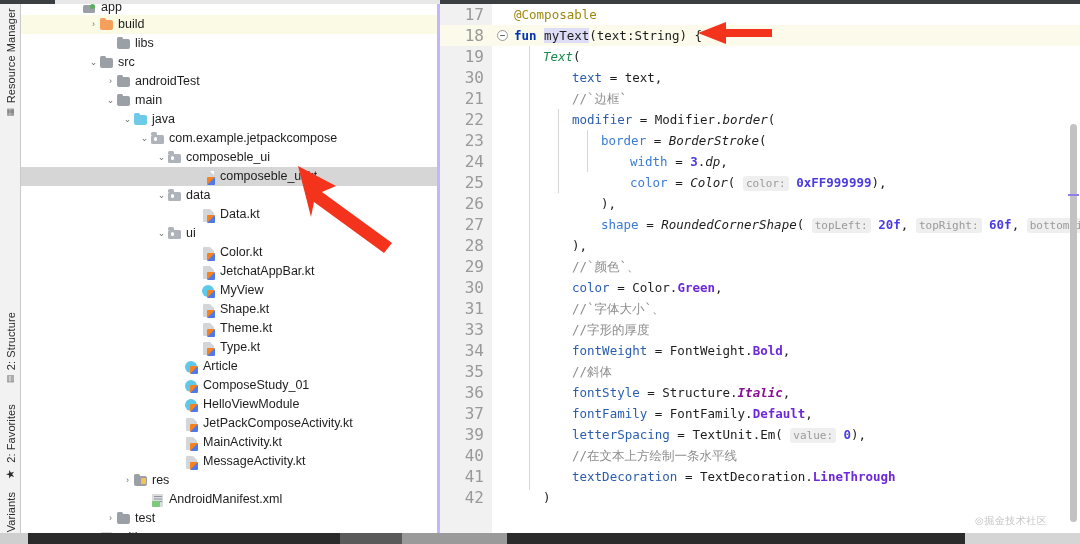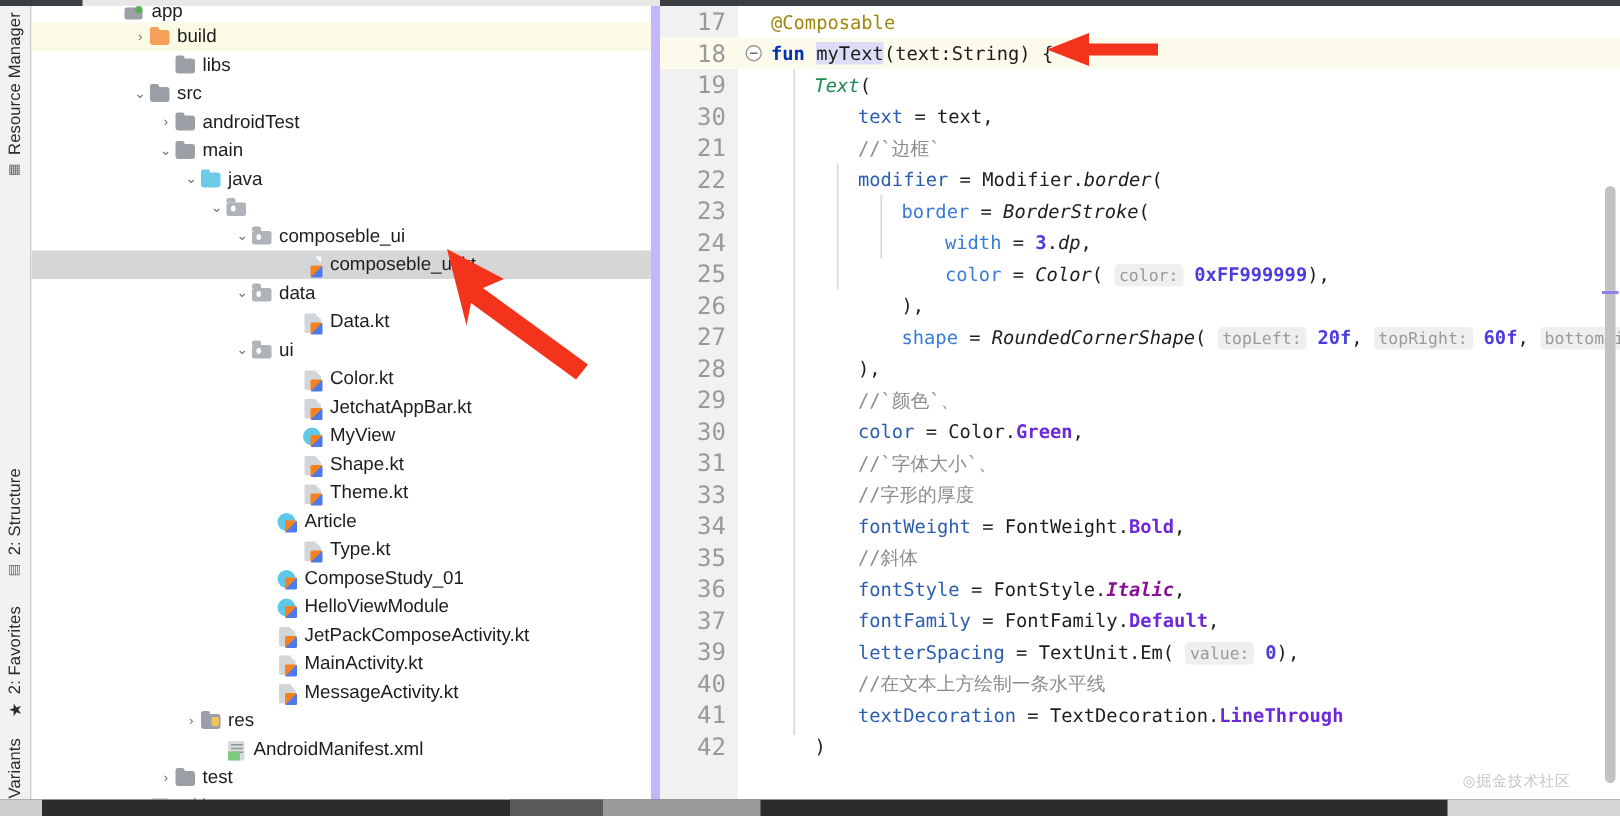--- a/index.html
+++ b/index.html
@@ -49,21 +49,21 @@
     display: flex; align-items: center;
     gap: 4px;
   }
   .vtab-ico { display:inline-block; transform: rotate(90deg); font-size: 9px; color:#6a6a6a; }
   .vtab-star { display:inline-block; transform: rotate(90deg); font-size: 11px; color:#2b2b2b; }
 
   
   .tree-panel {
     position: absolute; left: 21px; top: 4px; width: 419px; height: 529px;
     background: #ffffff;
-    border-right: 6px solid #c4b5fd;
+    border-right: 3px solid #c4b5fd;
     overflow: hidden;
   }
   .row {
     position: relative;
     height: 19px;
     display: flex; align-items: center;
     font-size: 12.5px; color: #1d1d1d;
     white-space: nowrap;
   }
   .row.hl-build { background: #fbfbe5; }
@@ -283,20 +283,21 @@
           <span class="fold cyan"></span>
         </span>
         <span class="lbl">java</span>
       </div>
       <div class="row">
         <span style="display:inline-block;width:118px;flex:0 0 auto"></span>
         <span class="chev">⌄</span>
         <span class="ico">
           <span class="pkg"></span>
         </span>
+        <span class="lbl">com.example.jetpackcompose</span>
       </div>
       <div class="row">
         <span style="display:inline-block;width:135px;flex:0 0 auto"></span>
         <span class="chev">⌄</span>
         <span class="ico">
           <span class="pkg"></span>
         </span>
         <span class="lbl">composeble_ui</span>
       </div>
       <div class="row selected">
@@ -365,34 +366,34 @@
       </div>
       <div class="row">
         <span style="display:inline-block;width:169px;flex:0 0 auto"></span>
         <span class="chev empty">›</span>
         <span class="ico">
           <span class="kt"></span>
         </span>
         <span class="lbl">Theme.kt</span>
       </div>
       <div class="row">
+        <span style="display:inline-block;width:169px;flex:0 0 auto"></span>
+        <span class="chev empty">›</span>
+        <span class="ico">
+          <span class="kt"></span>
+        </span>
+        <span class="lbl">Type.kt</span>
+      </div>
+      <div class="row">
         <span style="display:inline-block;width:152px;flex:0 0 auto"></span>
         <span class="chev empty">›</span>
         <span class="ico">
           <span class="ktc"></span>
         </span>
         <span class="lbl">Article</span>
-      </div>
-      <div class="row">
-        <span style="display:inline-block;width:169px;flex:0 0 auto"></span>
-        <span class="chev empty">›</span>
-        <span class="ico">
-          <span class="kt"></span>
-        </span>
-        <span class="lbl">Type.kt</span>
       </div>
       <div class="row">
         <span style="display:inline-block;width:152px;flex:0 0 auto"></span>
         <span class="chev empty">›</span>
         <span class="ico">
           <span class="ktc"></span>
         </span>
         <span class="lbl">ComposeStudy_01</span>
       </div>
       <div class="row">
@@ -476,21 +477,21 @@
         <div class="crow"><span class="ln">25</span><span class="code" style="padding-left:116px"><span class="fld">color</span><span class="plain"> = </span><span class="cls">Color</span><span class="plain">( </span><span class="hint">color:</span><span class="plain"> </span><span class="num">0xFF999999</span><span class="plain">),</span></span></div>
         <div class="crow"><span class="ln">26</span><span class="code" style="padding-left:87px"><span class="plain">),</span></span></div>
         <div class="crow"><span class="ln">27</span><span class="code" style="padding-left:87px"><span class="fld">shape</span><span class="plain"> = </span><span class="cls">RoundedCornerShape</span><span class="plain">( </span><span class="hint">topLeft:</span><span class="plain"> </span><span class="num">20f</span><span class="plain">, </span><span class="hint">topRight:</span><span class="plain"> </span><span class="num">60f</span><span class="plain">, </span><span class="hint">bottomRight:</span></span></div>
         <div class="crow"><span class="ln">28</span><span class="code" style="padding-left:58px"><span class="plain">),</span></span></div>
         <div class="crow"><span class="ln">29</span><span class="code" style="padding-left:58px"><span class="cmt">//`颜色`、</span></span></div>
         <div class="crow"><span class="ln">30</span><span class="code" style="padding-left:58px"><span class="prm">color</span><span class="plain"> = Color.</span><span class="cnst">Green</span><span class="plain">,</span></span></div>
         <div class="crow"><span class="ln">31</span><span class="code" style="padding-left:58px"><span class="cmt">//`字体大小`、</span></span></div>
         <div class="crow"><span class="ln">33</span><span class="code" style="padding-left:58px"><span class="cmt">//字形的厚度</span></span></div>
         <div class="crow"><span class="ln">34</span><span class="code" style="padding-left:58px"><span class="prm">fontWeight</span><span class="plain"> = FontWeight.</span><span class="cnst">Bold</span><span class="plain">,</span></span></div>
         <div class="crow"><span class="ln">35</span><span class="code" style="padding-left:58px"><span class="cmt">//斜体</span></span></div>
-        <div class="crow"><span class="ln">36</span><span class="code" style="padding-left:58px"><span class="prm">fontStyle</span><span class="plain"> = FontStyle.</span><span class="cnsti">Italic</span><span class="plain">,</span></span></div>
+        <div class="crow"><span class="ln">36</span><span class="code" style="padding-left:58px"><span class="prm">fontStyle</span><span class="plain"> = Structure.</span><span class="cnsti">Italic</span><span class="plain">,</span></span></div>
         <div class="crow"><span class="ln">37</span><span class="code" style="padding-left:58px"><span class="prm">fontFamily</span><span class="plain"> = FontFamily.</span><span class="cnst">Default</span><span class="plain">,</span></span></div>
         <div class="crow"><span class="ln">39</span><span class="code" style="padding-left:58px"><span class="prm">letterSpacing</span><span class="plain"> = TextUnit.Em( </span><span class="hint">value:</span><span class="plain"> </span><span class="num">0</span><span class="plain">),</span></span></div>
         <div class="crow"><span class="ln">40</span><span class="code" style="padding-left:58px"><span class="cmt">//在文本上方绘制一条水平线</span></span></div>
         <div class="crow"><span class="ln">41</span><span class="code" style="padding-left:58px"><span class="prm">textDecoration</span><span class="plain"> = TextDecoration.</span><span class="cnst">LineThrough</span></span></div>
         <div class="crow"><span class="ln">42</span><span class="code" style="padding-left:29px"><span class="plain">)</span></span></div>
       </div>
     <div class="vscroll"></div>
     <div class="vmark"></div>
   <div class="iguide" style="left: 89px; top: 42px; height: 444px;"></div>
       <div class="iguide" style="left: 118px; top: 105px; height: 84px;"></div>

